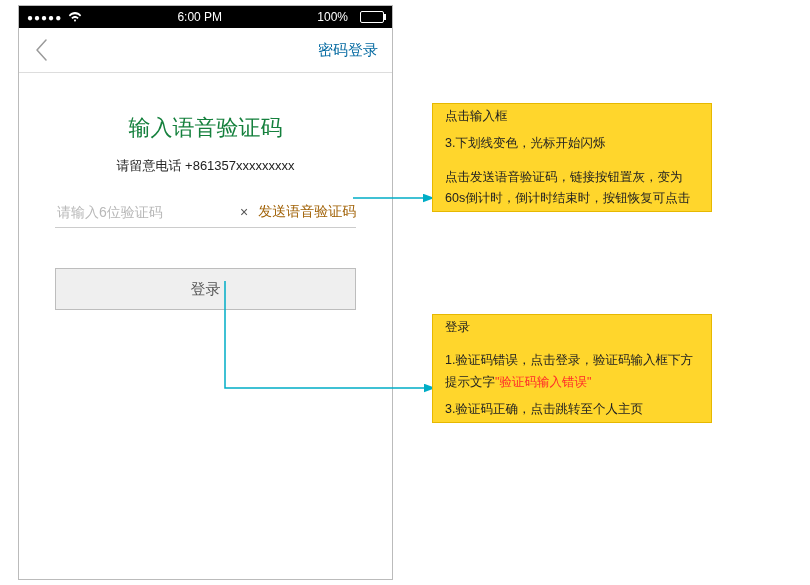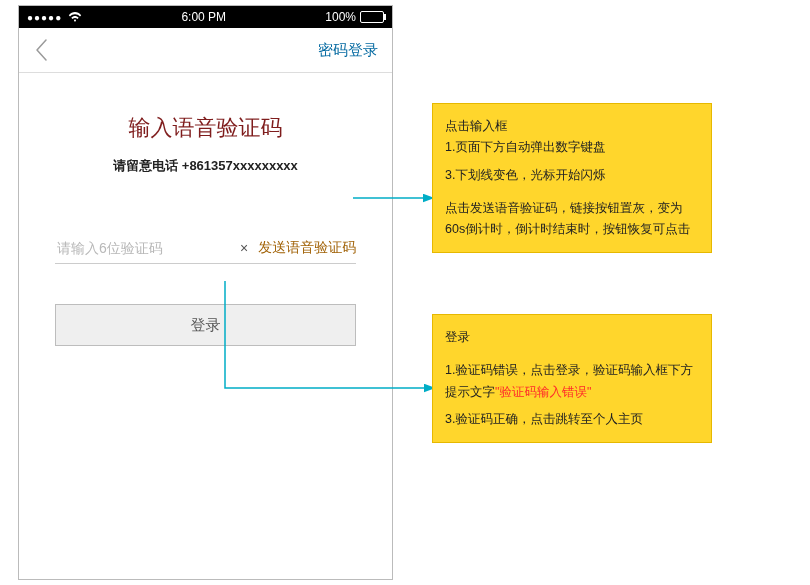--- a/index.html
+++ b/index.html
@@ -25,21 +25,21 @@
     height: 22px;
     background: #000;
     color: #fff;
     display: flex;
     align-items: center;
     justify-content: space-between;
     padding: 0 8px;
     font-size: 12px;
   }
   .status-left { display:flex; align-items:center; gap:6px;}
-  .status-right { display:flex; align-items:center; gap:4px;}
+  .status-right { display:flex; align-items:center; gap:12px;}
   .dots { letter-spacing:1px; font-size:10px;}
   .wifi-icon svg { display:block; }
   .battery {
     width:22px; height:10px; border:1px solid #fff; border-radius:2px; position:relative;
   }
   .battery::after {
     content:""; position:absolute; right:-3px; top:2px; width:2px; height:6px; background:#fff;
   }
   .battery-fill { background:#fff; height:100%; width:100%; }
   .nav-bar {
@@ -55,24 +55,24 @@
   }
   .nav-right-link {
     position:absolute; right:14px; top:0; height:44px; display:flex; align-items:center;
     color:#0369a1; font-size:15px;
   }
   .content {
     padding: 40px 36px 0 36px;
     text-align:center;
   }
   .title {
-    font-size:22px; color:#7f1d1d; margin-bottom:14px; font-weight:400;
+    font-size:22px; color:#15803d; margin-bottom:14px; font-weight:400;
   }
   .subtitle {
-    font-size:13px; color:#222; margin-bottom:64px;font-weight:bold;
+    font-size:13px; color:#222; margin-bottom:28px;
   }
   .input-row {
     display:flex; align-items:center; border-bottom:1px solid #ccc;
     padding-bottom:6px; margin-bottom:40px;
   }
   .code-input {
     flex:1; border:none; outline:none; font-size:14px; color:#0c4a6e;
     background:transparent;
   }
   .code-input::placeholder { color:#b8b8b8; }
@@ -88,21 +88,21 @@
   }
 
   
   .note {
     position:absolute;
     background:#ffd62c;
     border:1px solid #e6b800;
     font-size:12.5px;
     line-height:1.7;
     color:#222;
-    padding:12px 12px;
+    padding:2px 12px;
     width:280px;
     box-sizing:border-box;
   }
   .note1 { left:432px; top:103px; }
   .note2 { left:432px; top:314px; }
   .note .red { color:#ff2a2a; }
 
   
   svg.arrow { position:absolute; pointer-events:none; }
 </style>
@@ -162,21 +162,20 @@
   <defs>
       <marker id="ah2" markerWidth="8" markerHeight="8" refX="7" refY="3" orient="auto">
         <path d="M0,0 L8,3 L0,6 Z" fill="#00adc6"></path>
       </marker>
     </defs>
   <path d="M 3 0 L 3 107 L 212 107" stroke="#00adc6" stroke-width="1.5" fill="none" marker-end="url(#ah2)"></path>
 </svg>
 
 <div class="note note1">
   <div>点击输入框</div>
-  <div>1.页面下方自动弹出数字键盘</div>
   <div style="height:6px"></div>
   <div>3.下划线变色，光标开始闪烁</div>
   <div style="height:6px"></div>
   <div style="height:6px"></div>
   <div>点击发送语音验证码，链接按钮置灰，变为60s倒计时，倒计时结束时，按钮恢复可点击</div>
 </div>
 
 <div class="note note2">
   <div>登录</div>
   <div style="height:6px"></div>

